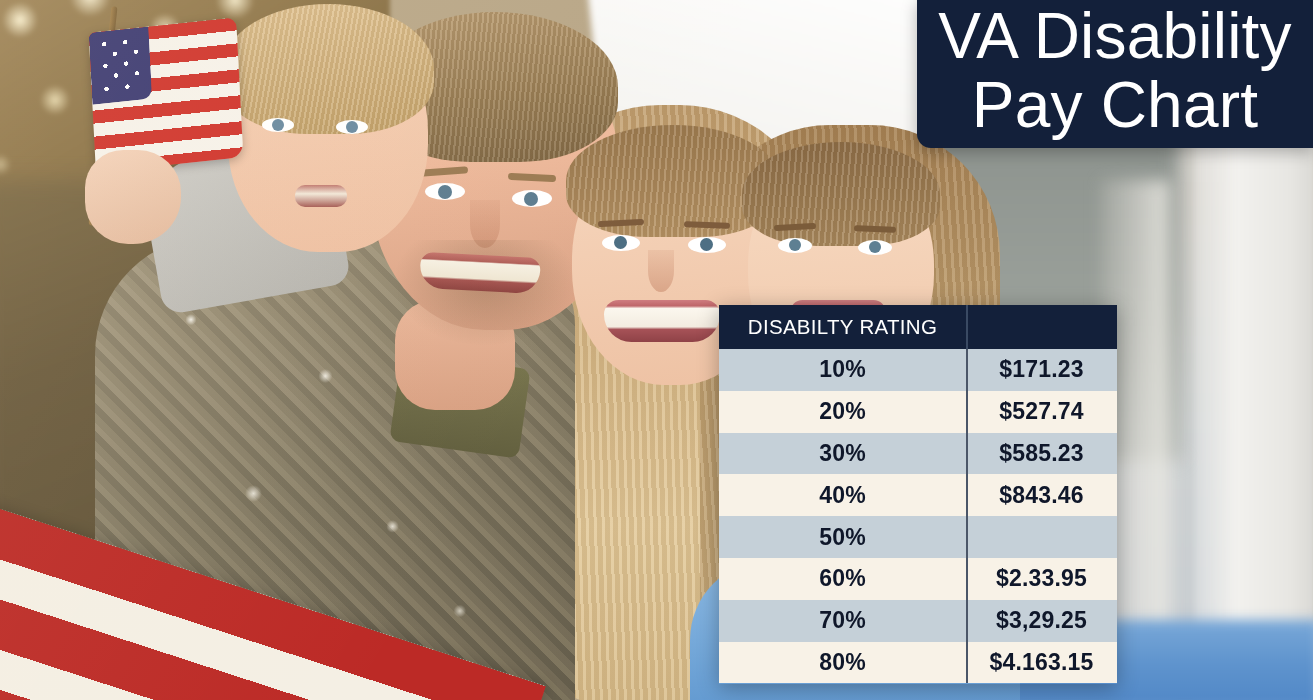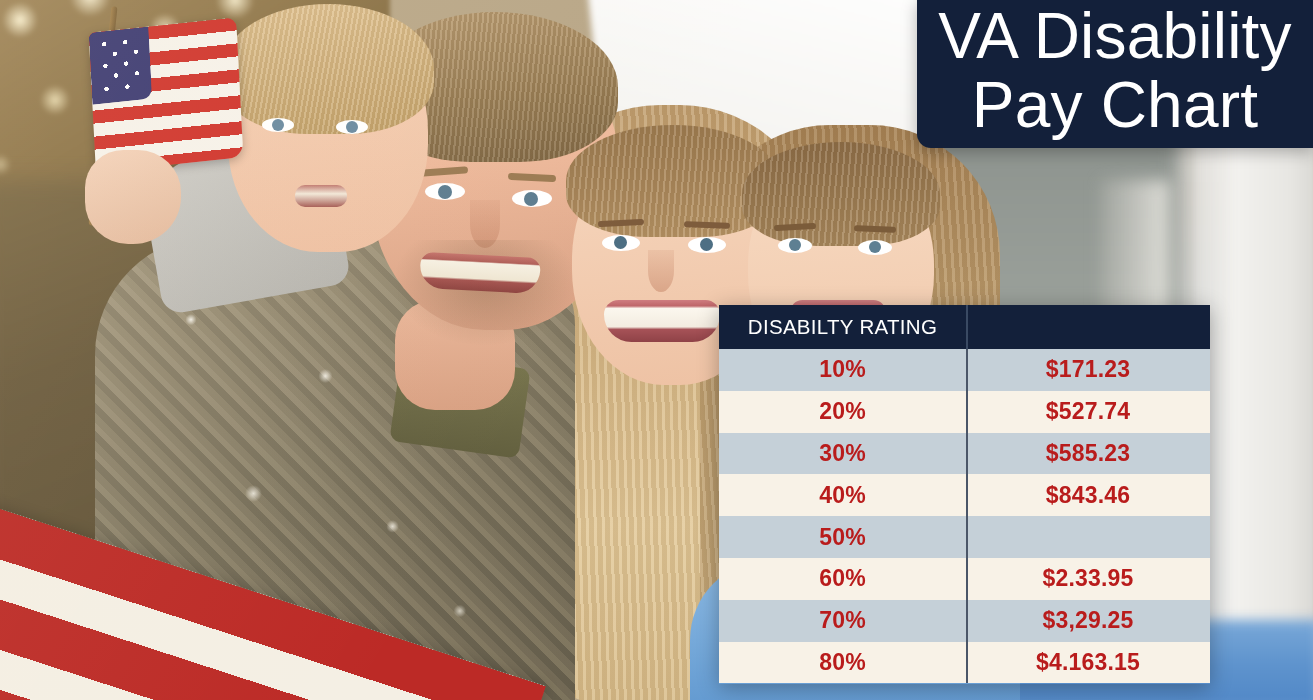--- a/index.html
+++ b/index.html
@@ -298,21 +298,21 @@
     line-height:1.02;
     font-weight:400;
     letter-spacing:.2px;
     white-space:nowrap;
     text-align:center;
   }
   .title-line + .title-line{ margin-top:4px; }
 
   
   .pay-table{
-    position:absolute; left:719px; top:305px; width:491px; height:379px;
+    position:absolute; left:719px; top:305px; width:398px; height:379px;
     box-shadow:0 4px 20px rgba(0,0,0,.30);
   }
   .table-head{
     display:flex; height:44px; background:#13203a;
   }
   .th{
     flex:1 1 0; display:flex; align-items:center; justify-content:center;
     color:#ffffff; font-size:20.5px; letter-spacing:.3px; white-space:nowrap;
   }
   .th.col-rating{ flex:0 0 247px; }
@@ -320,21 +320,21 @@
   .th-div{ width:2px; background:#3a4a63; }
 
   .tbody{ position:relative; }
   .trow{
     display:flex; height:41.8px; align-items:center;
   }
   .trow.odd{ background:#c5d0d8; }
   .trow.even{ background:#f8f2e7; }
   .td{
     display:flex; align-items:center; justify-content:center;
-    color:#b91c1c; font-size:23px; font-weight:bold; letter-spacing:.2px;
+    color:#0f172a; font-size:23px; font-weight:bold; letter-spacing:.2px;
   }
   .td.col-rating{ flex:0 0 247px; }
   .td.col-pay{ flex:1 1 auto; }
   .col-divider{
     position:absolute; left:247px; top:0; bottom:0; width:2px;
     background:#4b5668;
   }
 </style>
 </head>
 <body>

